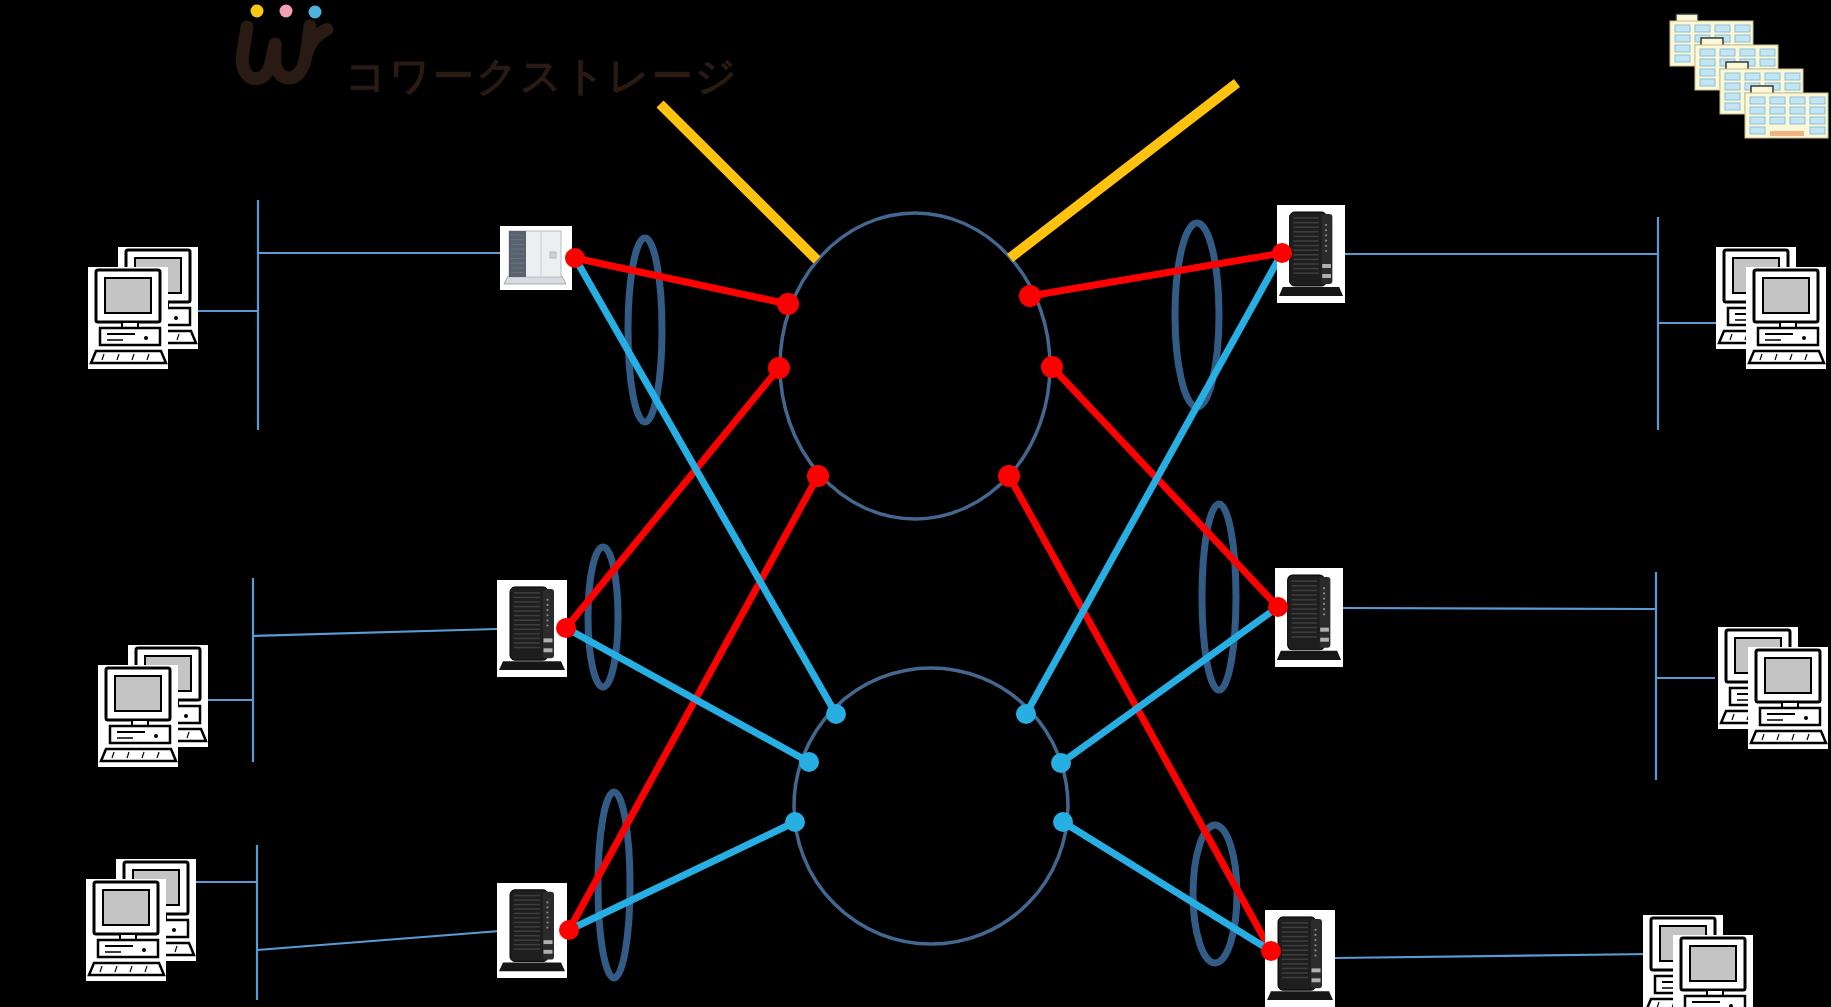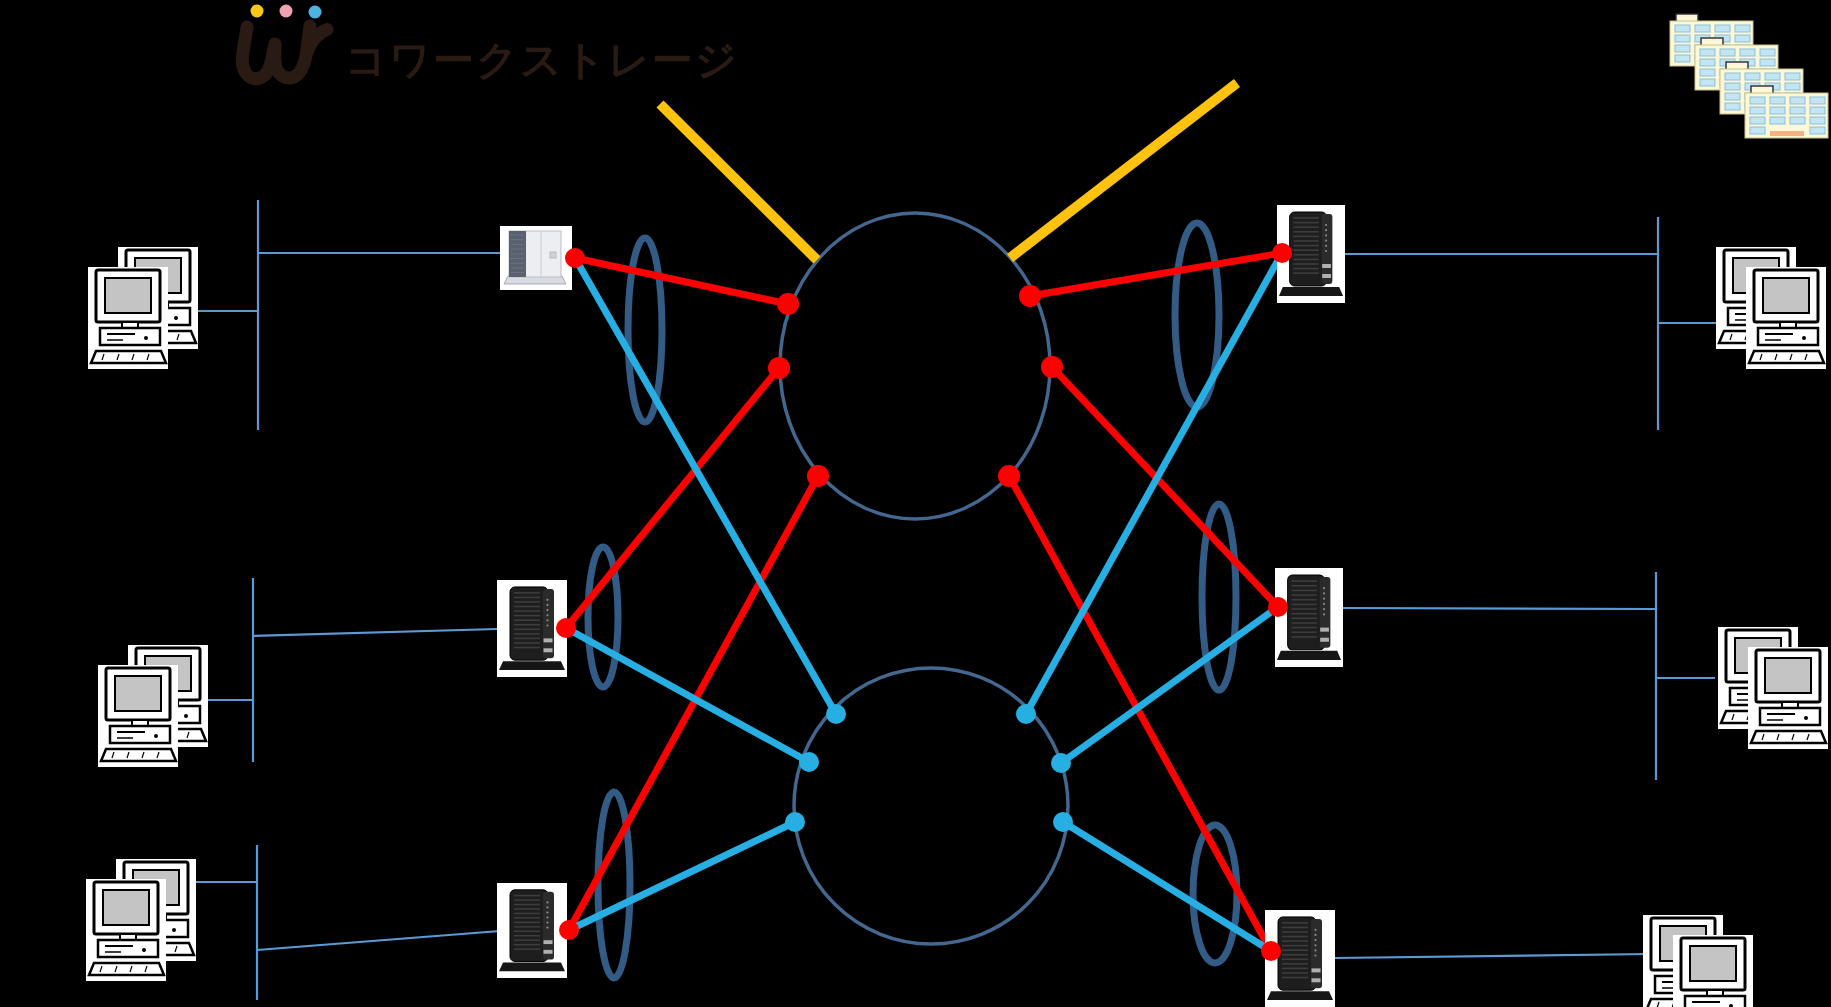--- a/index.html
+++ b/index.html
@@ -1,19 +1,19 @@
 <!DOCTYPE html>
 <html><head>
 <meta charset="utf-8">
 <style>
   html,body{margin:0;padding:0;background:#000;}
   .stage{position:relative;width:1831px;height:1007px;background:#000;overflow:hidden;font-family:"Liberation Sans",sans-serif;}
   .stage svg{position:absolute;left:0;top:0;}
   .logo-text{
-    position:absolute;left:345px;top:33px;
+    position:absolute;left:345px;top:49px;
     font-size:41px;font-weight:700;letter-spacing:2px;
     color:#2A1A14;white-space:nowrap;
     font-family:"Liberation Sans","DejaVu Sans",sans-serif;
     text-align:center;
   }
 </style>
 </head>
 <body>
 
 <div class="stage">

